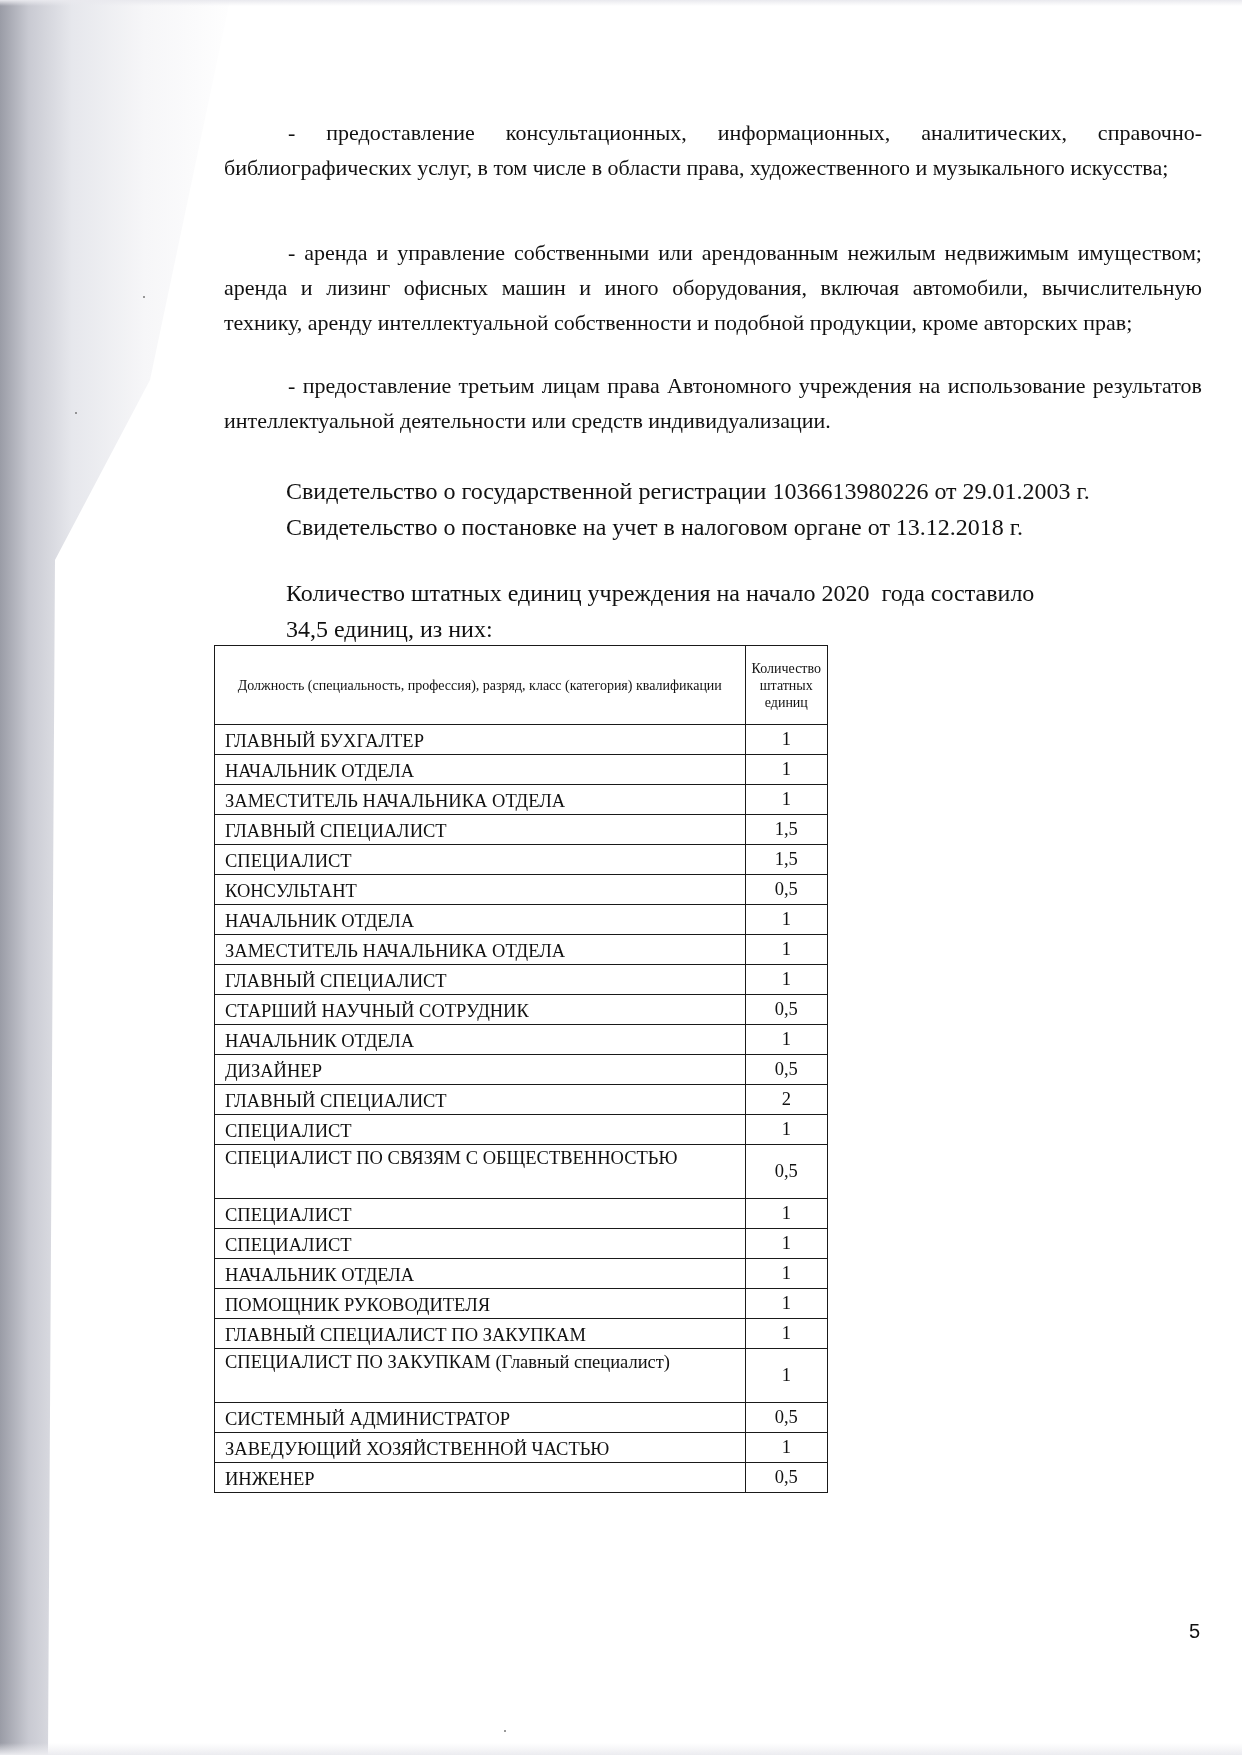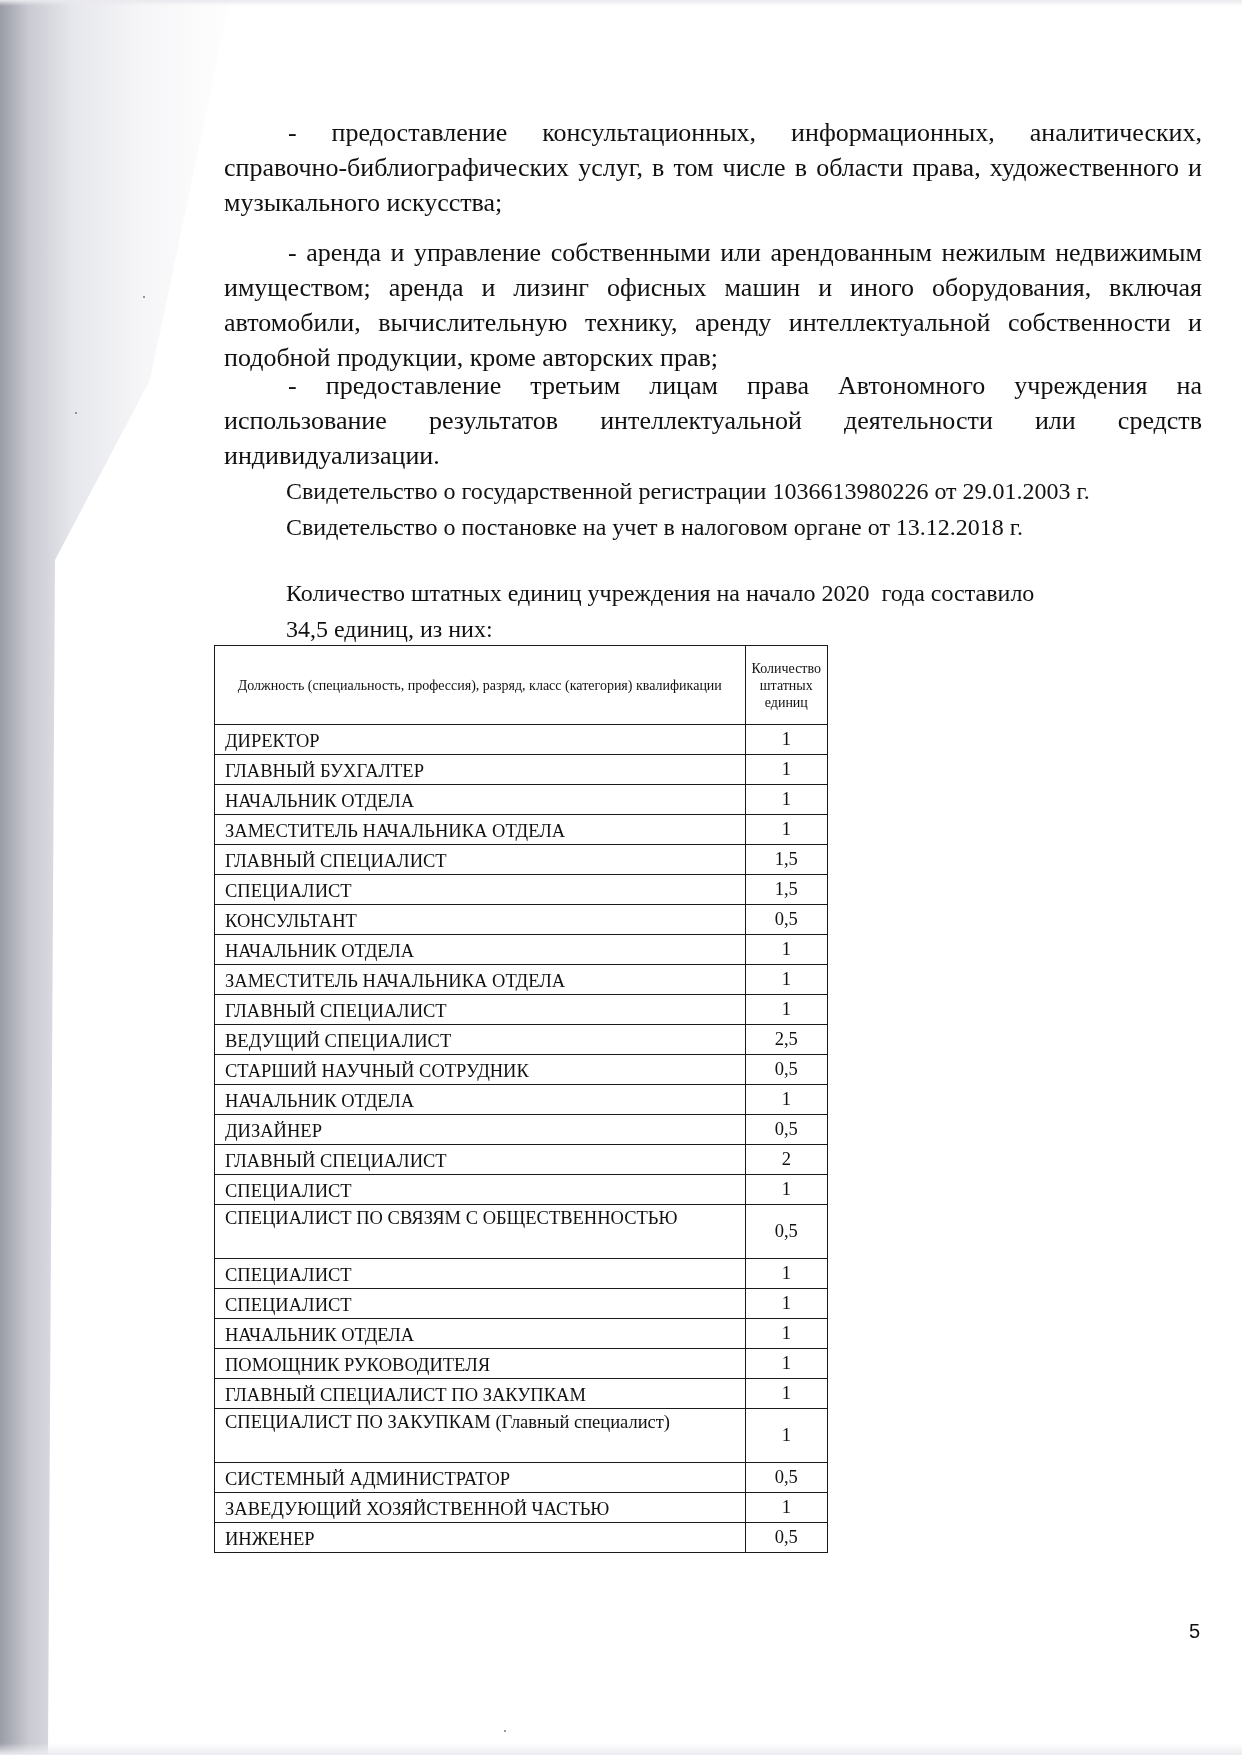--- a/index.html
+++ b/index.html
@@ -9,21 +9,21 @@
     font-family: "Liberation Serif", "DejaVu Serif", serif;
     color: #111;
   }
   .shadow {
     position: absolute; left: 0; top: 0; width: 240px; height: 1755px;
     background: linear-gradient(90deg, #9a9ca6 0%, #c9cad2 12%, #e6e7ec 30%, #f6f6f8 60%, rgba(255,255,255,0) 100%);
     clip-path: polygon(0 0, 230px 0, 150px 380px, 55px 560px, 48px 1755px, 0 1755px);
   }
   .topband { position:absolute; left:0; top:0; width:1242px; height:6px; background:linear-gradient(180deg,#e9e9ee,rgba(255,255,255,0)); }
   .bottomband { position:absolute; left:0; bottom:0; width:1242px; height:12px; background:linear-gradient(0deg,#ececf0,rgba(255,255,255,0)); }
-  .text { position: absolute; left: 224px; width: 978px; font-size: 26px; line-height: 35px; }
+  .text { position: absolute; left: 224px; width: 978px; font-size: 22px; line-height: 35px; }
   .para { margin: 0; text-align: justify; text-align-last: left; }
   .indent { text-indent: 64px; }
   .p1 { top: 115px; }
   .p2 { top: 235px; }
   .p3 { top: 368px; }
   .line { position: absolute; left: 286px; font-size: 24px; white-space: pre; }
   .l1 { top: 478px; }
   .l2 { top: 514px; }
   .l3 { top: 580px; }
   .l4 { top: 616px; }
@@ -73,24 +73,20 @@
 
 <table class="staff">
   <thead>
     <tr>
       <th class="c1">Должность (специальность, профессия), разряд, класс (категория) квалификации</th>
       <th>Количество штатных единиц</th>
     </tr>
   </thead>
   <tbody id="staff-body">
       <tr>
-        <td class="pos">ДИРЕКТОР</td>
-        <td class="num">1</td>
-      </tr>
-      <tr>
         <td class="pos">ГЛАВНЫЙ БУХГАЛТЕР</td>
         <td class="num">1</td>
       </tr>
       <tr>
         <td class="pos">НАЧАЛЬНИК ОТДЕЛА</td>
         <td class="num">1</td>
       </tr>
       <tr>
         <td class="pos">ЗАМЕСТИТЕЛЬ НАЧАЛЬНИКА ОТДЕЛА</td>
         <td class="num">1</td>
@@ -111,24 +107,20 @@
         <td class="pos">НАЧАЛЬНИК ОТДЕЛА</td>
         <td class="num">1</td>
       </tr>
       <tr>
         <td class="pos">ЗАМЕСТИТЕЛЬ НАЧАЛЬНИКА ОТДЕЛА</td>
         <td class="num">1</td>
       </tr>
       <tr>
         <td class="pos">ГЛАВНЫЙ СПЕЦИАЛИСТ</td>
         <td class="num">1</td>
-      </tr>
-      <tr>
-        <td class="pos">ВЕДУЩИЙ СПЕЦИАЛИСТ</td>
-        <td class="num">2,5</td>
       </tr>
       <tr>
         <td class="pos">СТАРШИЙ НАУЧНЫЙ СОТРУДНИК</td>
         <td class="num">0,5</td>
       </tr>
       <tr>
         <td class="pos">НАЧАЛЬНИК ОТДЕЛА</td>
         <td class="num">1</td>
       </tr>
       <tr>

